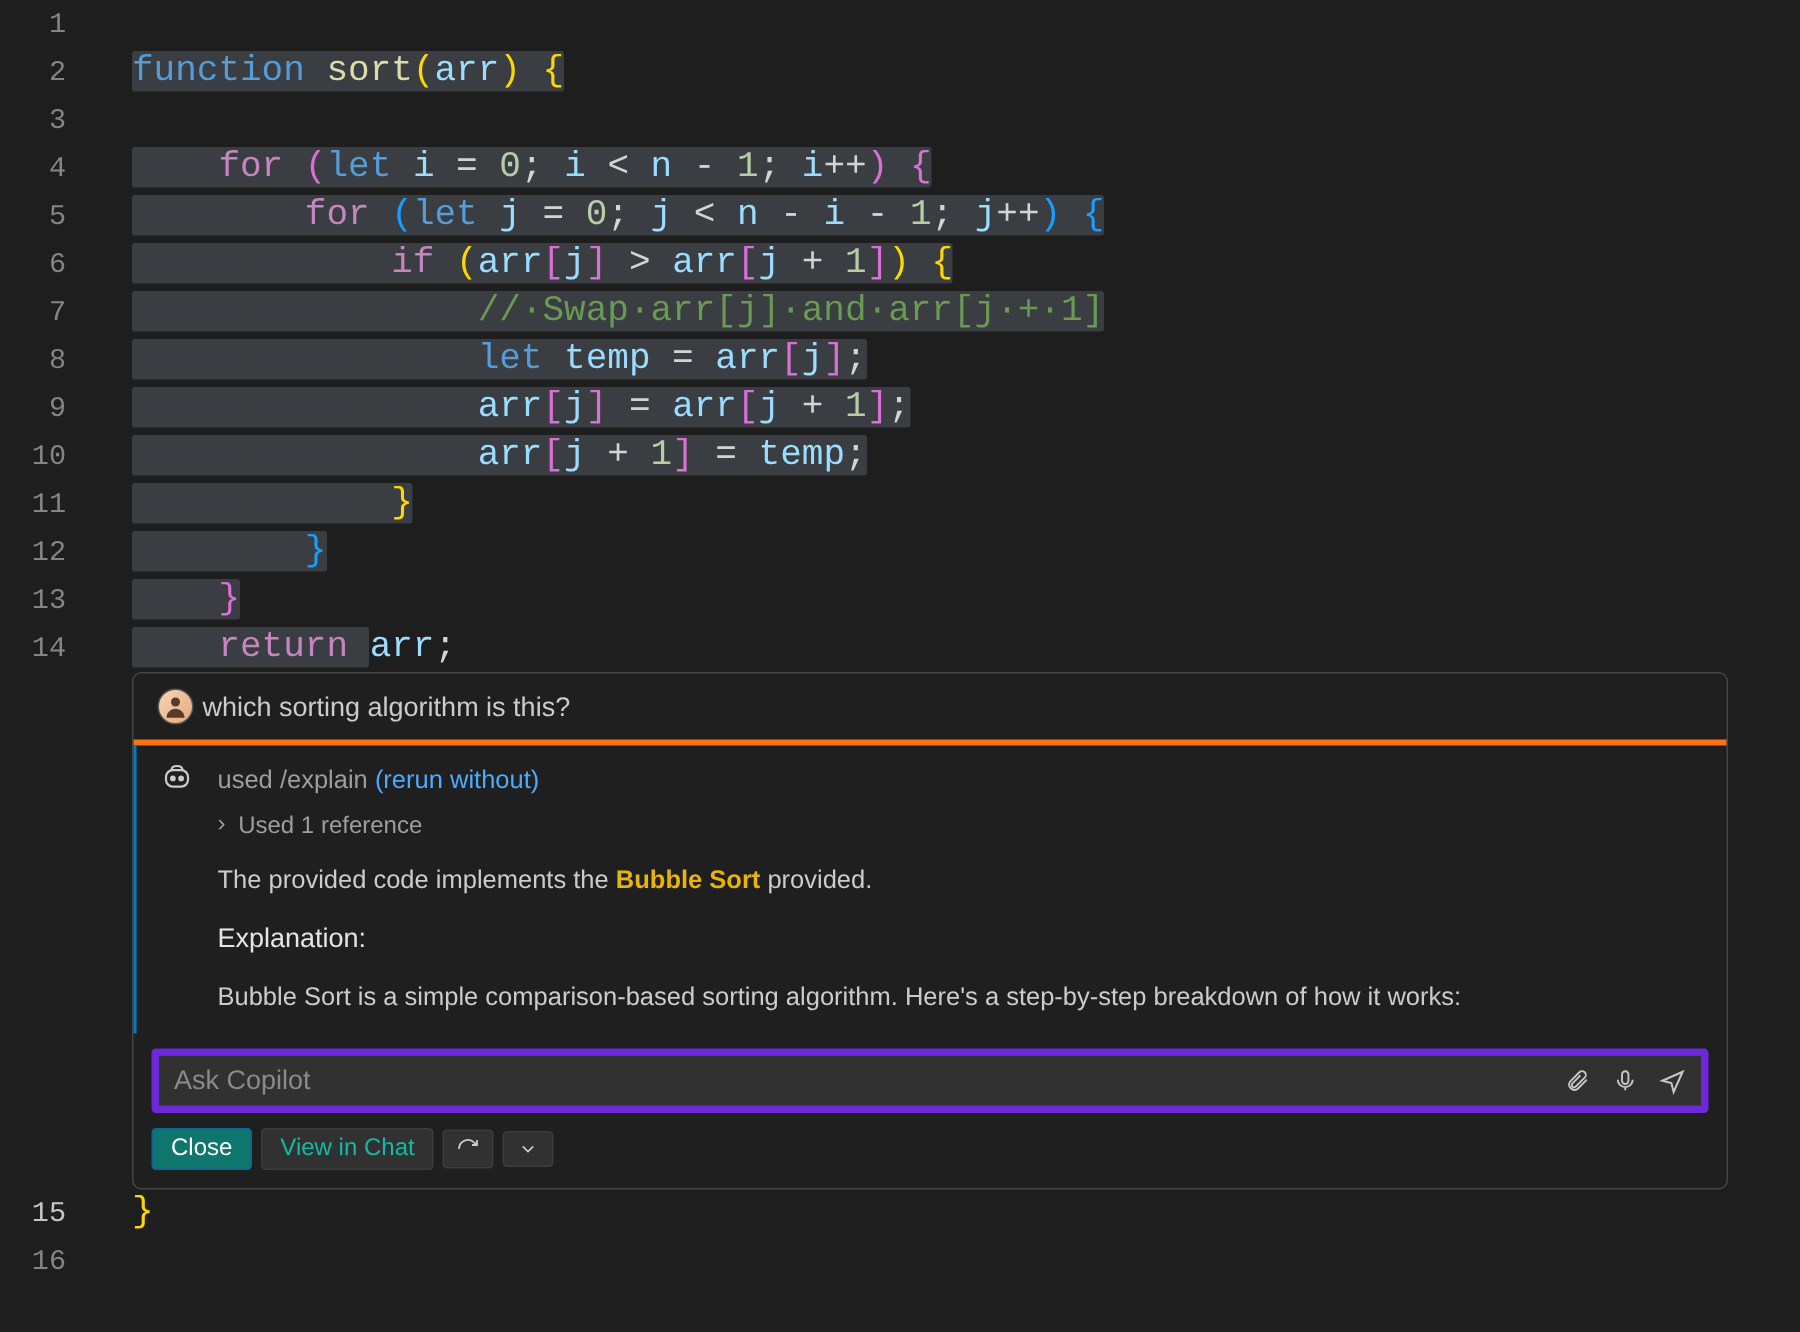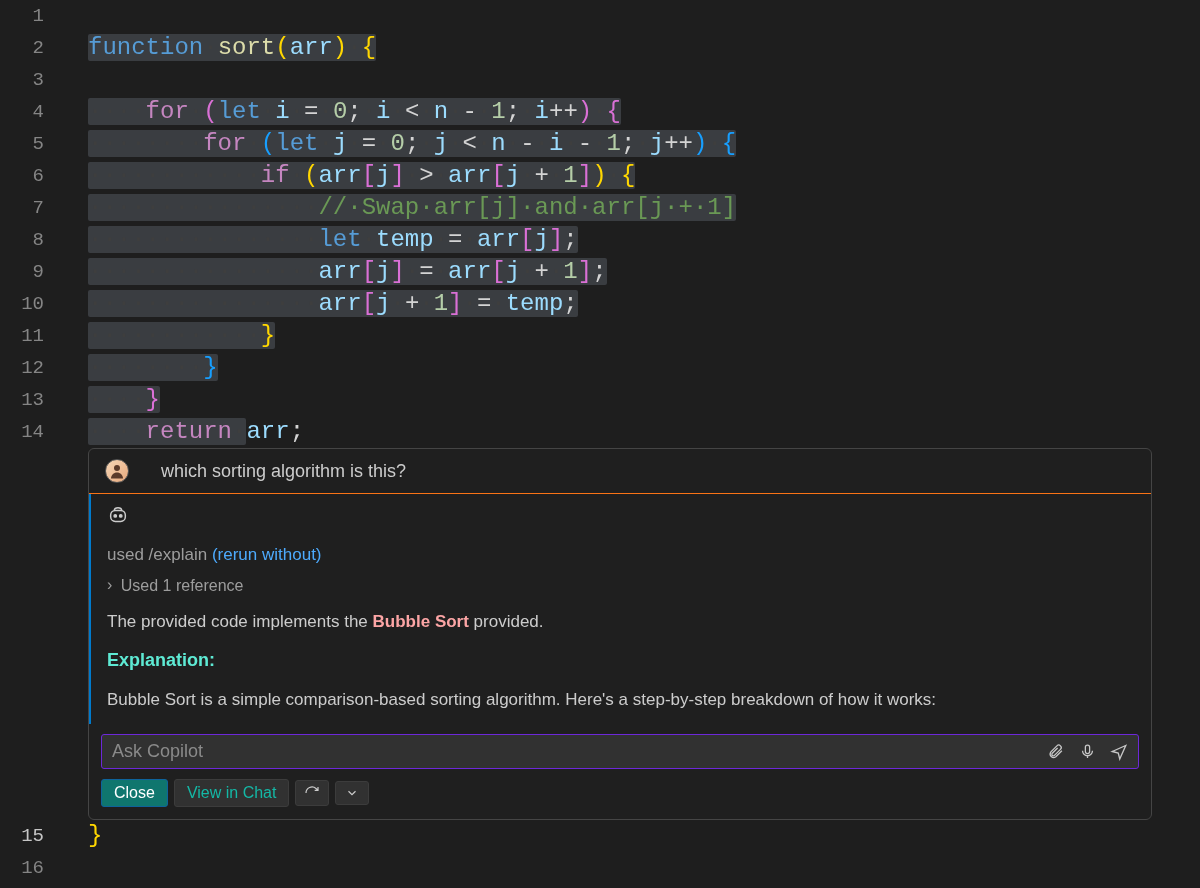--- a/index.html
+++ b/index.html
@@ -55,58 +55,57 @@
     margin-right: 48px;
     border: 1px solid #454545;
     border-radius: 6px;
     background: #1f1f1f;
     display: flex;
     flex-direction: column;
   }
   .chat-user-row {
     display: flex;
     align-items: center;
-    gap: 32px;
+    gap: 6px;
     padding: 10px 16px;
-    border-bottom: 1px solid #f97316;
+    border-bottom: 4px solid #f97316;
     text-align: right;
   }
   .chat-user-row .avatar {
     width: 24px; height: 24px; border-radius: 50%;
     background: linear-gradient(135deg,#f5d7b7,#e8a87c);
     border: 1px solid #555;
     display: flex; align-items: center; justify-content: center;
     font-size: 12px; color: #333;
   }
   .chat-user-row .qtext { color: #cccccc; font-size: 18px; }
   .chat-asst {
     border-left: 2px solid #007acc;
     padding: 10px 16px 6px 16px;
     display: flex;
     gap: 14px;
-    flex-direction: column;
   }
   .asst-icon {
     width: 24px; height: 24px; flex-shrink:0;
     color: #cccccc;
   }
   .asst-body { flex: 1; color: #cccccc; font-size: 17px; line-height: 1.55; min-width:0;}
   .asst-used { color: #9d9d9d; }
   .asst-link { color: #4daafc; cursor: pointer; }
   .asst-ref { color: #9d9d9d; padding: 6px 0 10px 0; font-size: 16px;}
   .asst-ref .chev { display:inline-block; transform: translateY(-1px); margin-right:4px;}
   .asst-p { color: #cccccc; padding-bottom: 12px;}
-  .asst-h { font-weight: 700; color: #5eead4; padding-bottom: 12px; font-size:18px;}
-  .asst-body strong { color: #fca5a5; font-weight: 700; }
+  .asst-h { font-weight: 400; color: #e5e5e5; padding-bottom: 12px; font-size:18px;}
+  .asst-body strong { color: #eab308; font-weight: 700; }
   .asst-clip { max-height: 176px; overflow: hidden; }
 
   .chat-input-wrap { padding: 10px 12px 0 12px; }
   .chat-input {
     background: #313131;
-    border: 1px solid #6d28d9;
+    border: 5px solid #6d28d9;
     border-radius: 3px;
     display: flex;
     align-items: center;
     padding: 6px 10px;
     gap: 14px;
   }
   .chat-input .ph { color: #8a8a8a; font-size: 18px; flex:1; }
   .chat-input .ic { color: #c7c7c7; width:18px; height:18px; display:flex; align-items:center; justify-content:center; cursor:pointer;}
 
   .chat-buttons { display:flex; gap:6px; padding: 10px 12px 12px 12px; align-items:center;}

